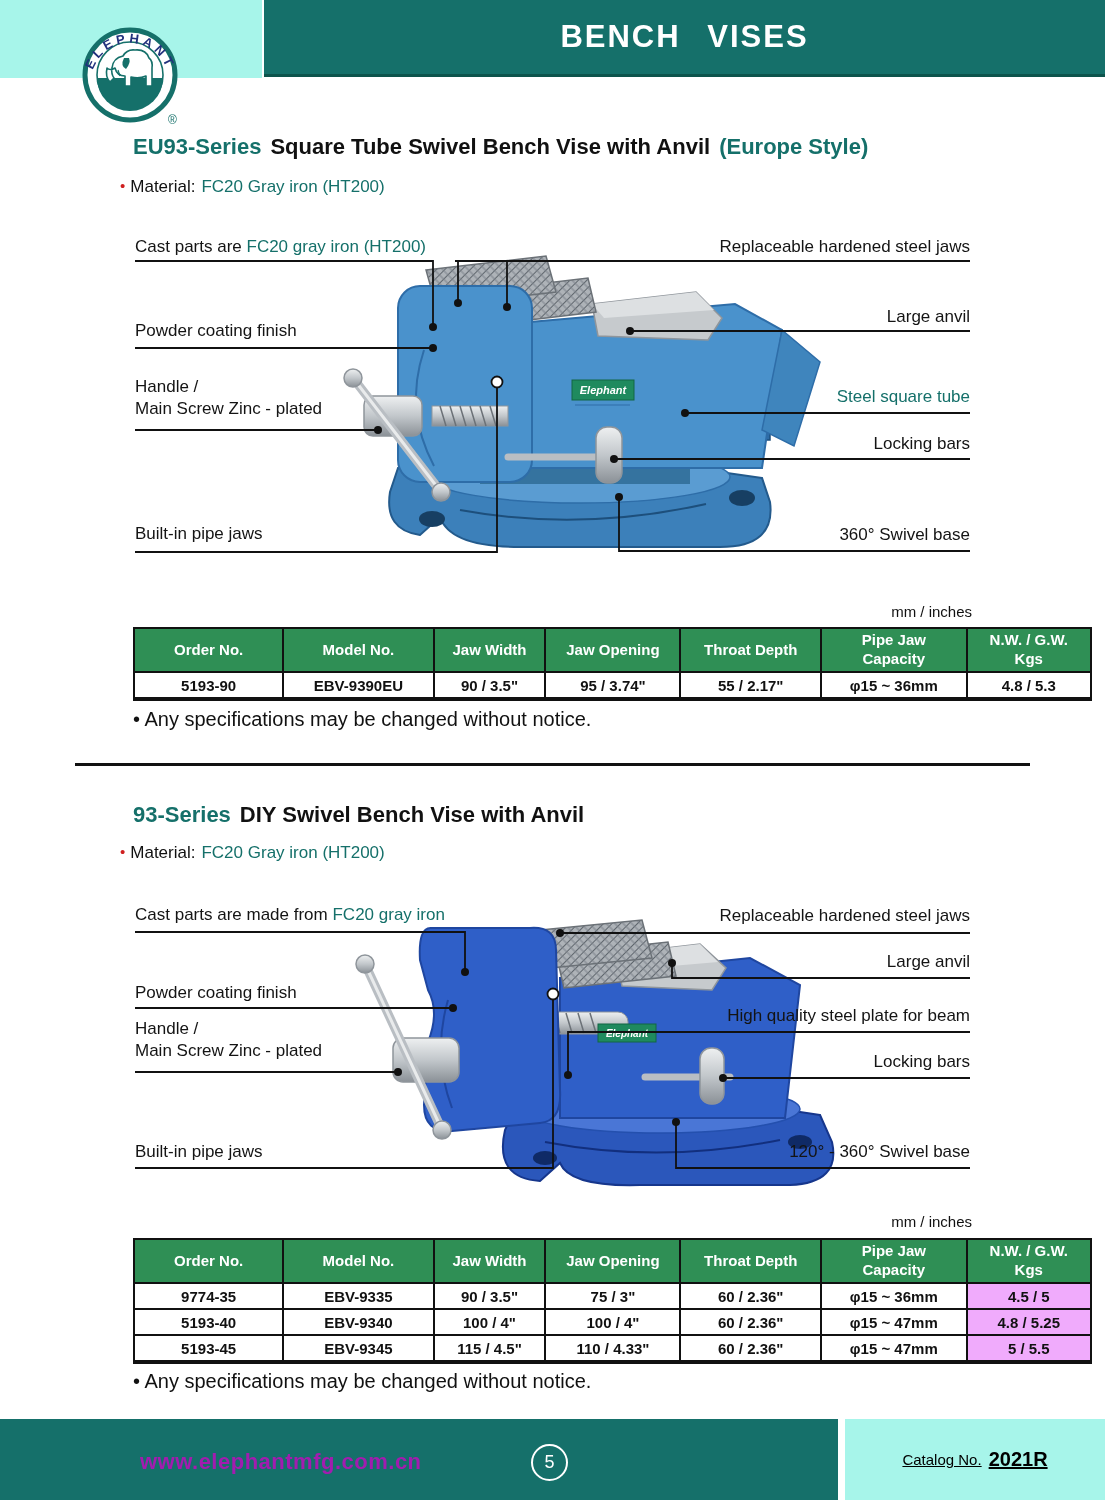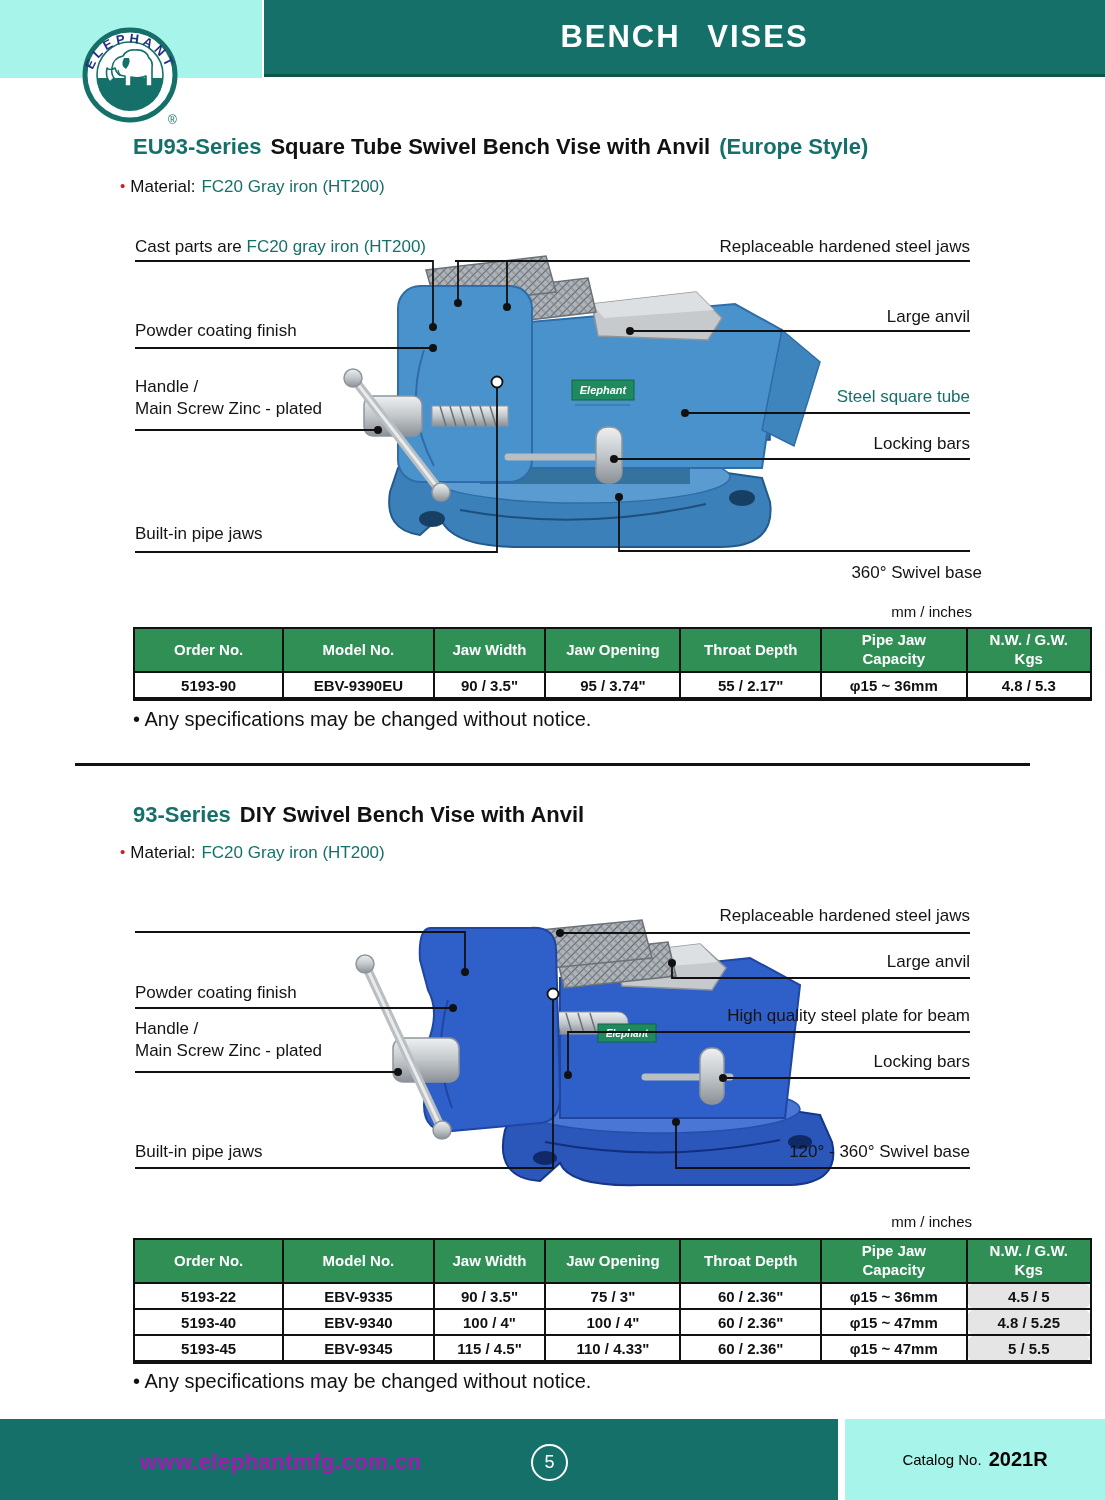--- a/index.html
+++ b/index.html
@@ -48,37 +48,37 @@
   }
   .spec-table th{
     background:#2f8f55;color:#ffffff;font-size:15px;font-weight:bold;
     border:2px solid #111111;height:42px;white-space:pre-line;line-height:1.25;
     padding:0 2px;
   }
   .spec-table td{
     background:#ffffff;color:#111111;font-size:15px;font-weight:bold;
     border:2px solid #111111;height:22px;text-align:center;padding:1px 2px;
   }
-  .spec-table td.hl{background:#e5e5e5;border-radius:9px;}
+  .spec-table td.hl{background:#f0abfc;}
   .footnote{left:133px;font-size:20px;color:#111111;}
 
   .divider{left:75px;top:763px;width:955px;height:3px;background:#111111;}
 
   
   .footer-bar{
     left:0;top:1419px;width:838px;height:81px;background:#15706a;
   }
   .footer-url{left:140px;top:1449px;color:#a21caf;font-size:22px;font-weight:bold;letter-spacing:0.5px;}
   .page-circle{
     left:531px;top:1444px;width:33px;height:33px;border:2.5px solid #ffffff;border-radius:50%;
     color:#ffffff;font-size:18px;display:flex;align-items:center;justify-content:center;
   }
   .catalog-block{
     left:845px;top:1419px;width:260px;height:81px;background:#a7f5ea;
-    display:flex;align-items:center;justify-content:center;color:#000000;
+    display:flex;align-items:center;justify-content:center;color:#000000;text-decoration:underline;
   }
   .catalog-block .cat-label{font-size:15px;margin-right:7px;}
   .catalog-block .cat-value{font-size:20px;font-weight:bold;}
 </style>
 </head>
 <body>
 
 <div class="abs logo-block"></div>
 <div class="abs title-bar">
   <h1>BENCH VISES</h1>
@@ -191,21 +191,21 @@
   </svg>
 
   <div class="callout" style="left:135px;top:6px;"><span>Cast parts are</span> <span class="teal">FC20 gray iron (HT200)</span></div>
   <div class="callout" style="left:135px;top:90px;">Powder coating finish</div>
   <div class="callout" style="left:135px;top:146px;"><span>Handle /</span><br><span>Main Screw Zinc - plated</span></div>
   <div class="callout" style="left:135px;top:293px;">Built-in pipe jaws</div>
   <div class="callout right" style="right:135px;top:6px;">Replaceable hardened steel jaws</div>
   <div class="callout right" style="right:135px;top:76px;">Large anvil</div>
   <div class="callout right teal" style="right:135px;top:156px;color:#15706a;">Steel square tube</div>
   <div class="callout right" style="right:135px;top:203px;">Locking bars</div>
-  <div class="callout right" style="right:123px;top:294px;margin-top:38px;">360° Swivel base</div>
+  <div class="callout right" style="right:135px;top:294px;">360° Swivel base</div>
 </div>
 
 <div class="abs units" style="top:603px;">mm / inches</div>
 <table class="abs spec-table" style="top:627px;">
   <colgroup>
     <col style="width:15.6%">
       <col style="width:15.7%">
       <col style="width:11.7%">
       <col style="width:14.1%">
     <col style="width:14.7%">
@@ -306,20 +306,21 @@
         <circle cx="398" cy="182" r="4"></circle>
       <circle cx="560" cy="43" r="4"></circle>
         <circle cx="672" cy="73" r="4"></circle>
         <circle cx="568" cy="185" r="4"></circle>
       <circle cx="723" cy="188" r="4"></circle>
         <circle cx="676" cy="232" r="4"></circle>
       <circle cx="553" cy="104" r="5.5" fill="#ffffff" stroke="#111111" stroke-width="1.8"></circle>
     </g>
   </svg>
 
+  <div class="callout" style="left:135px;top:14px;"><span>Cast parts are made from</span> <span class="teal">FC20 gray iron</span></div>
   <div class="callout" style="left:135px;top:92px;">Powder coating finish</div>
   <div class="callout" style="left:135px;top:128px;"><span>Handle /</span><br><span>Main Screw Zinc - plated</span></div>
   <div class="callout" style="left:135px;top:251px;">Built-in pipe jaws</div>
   <div class="callout right" style="right:135px;top:15px;">Replaceable hardened steel jaws</div>
   <div class="callout right" style="right:135px;top:61px;">Large anvil</div>
   <div class="callout right" style="right:135px;top:115px;">High quality steel plate for beam</div>
   <div class="callout right" style="right:135px;top:161px;">Locking bars</div>
   <div class="callout right" style="right:135px;top:251px;">120° - 360° Swivel base</div>
 </div>
 
@@ -340,21 +341,21 @@
     <th>Model No.</th>
     <th>Jaw Width</th>
     <th>Jaw Opening</th>
     <th>Throat Depth</th>
     <th>Pipe Jaw
 Capacity</th>
     <th>N.W. / G.W.
 Kgs</th>
   </tr>
   <tr>
-    <td>5193-22</td>
+    <td>9774-35</td>
     <td>EBV-9335</td>
     <td>90 / 3.5"</td>
     <td>75 / 3"</td>
     <td>60 / 2.36"</td>
     <td>φ15 ~ 36mm</td>
     <td class="hl">4.5 / 5</td>
   </tr>
   <tr>
     <td>5193-40</td>
     <td>EBV-9340</td>

